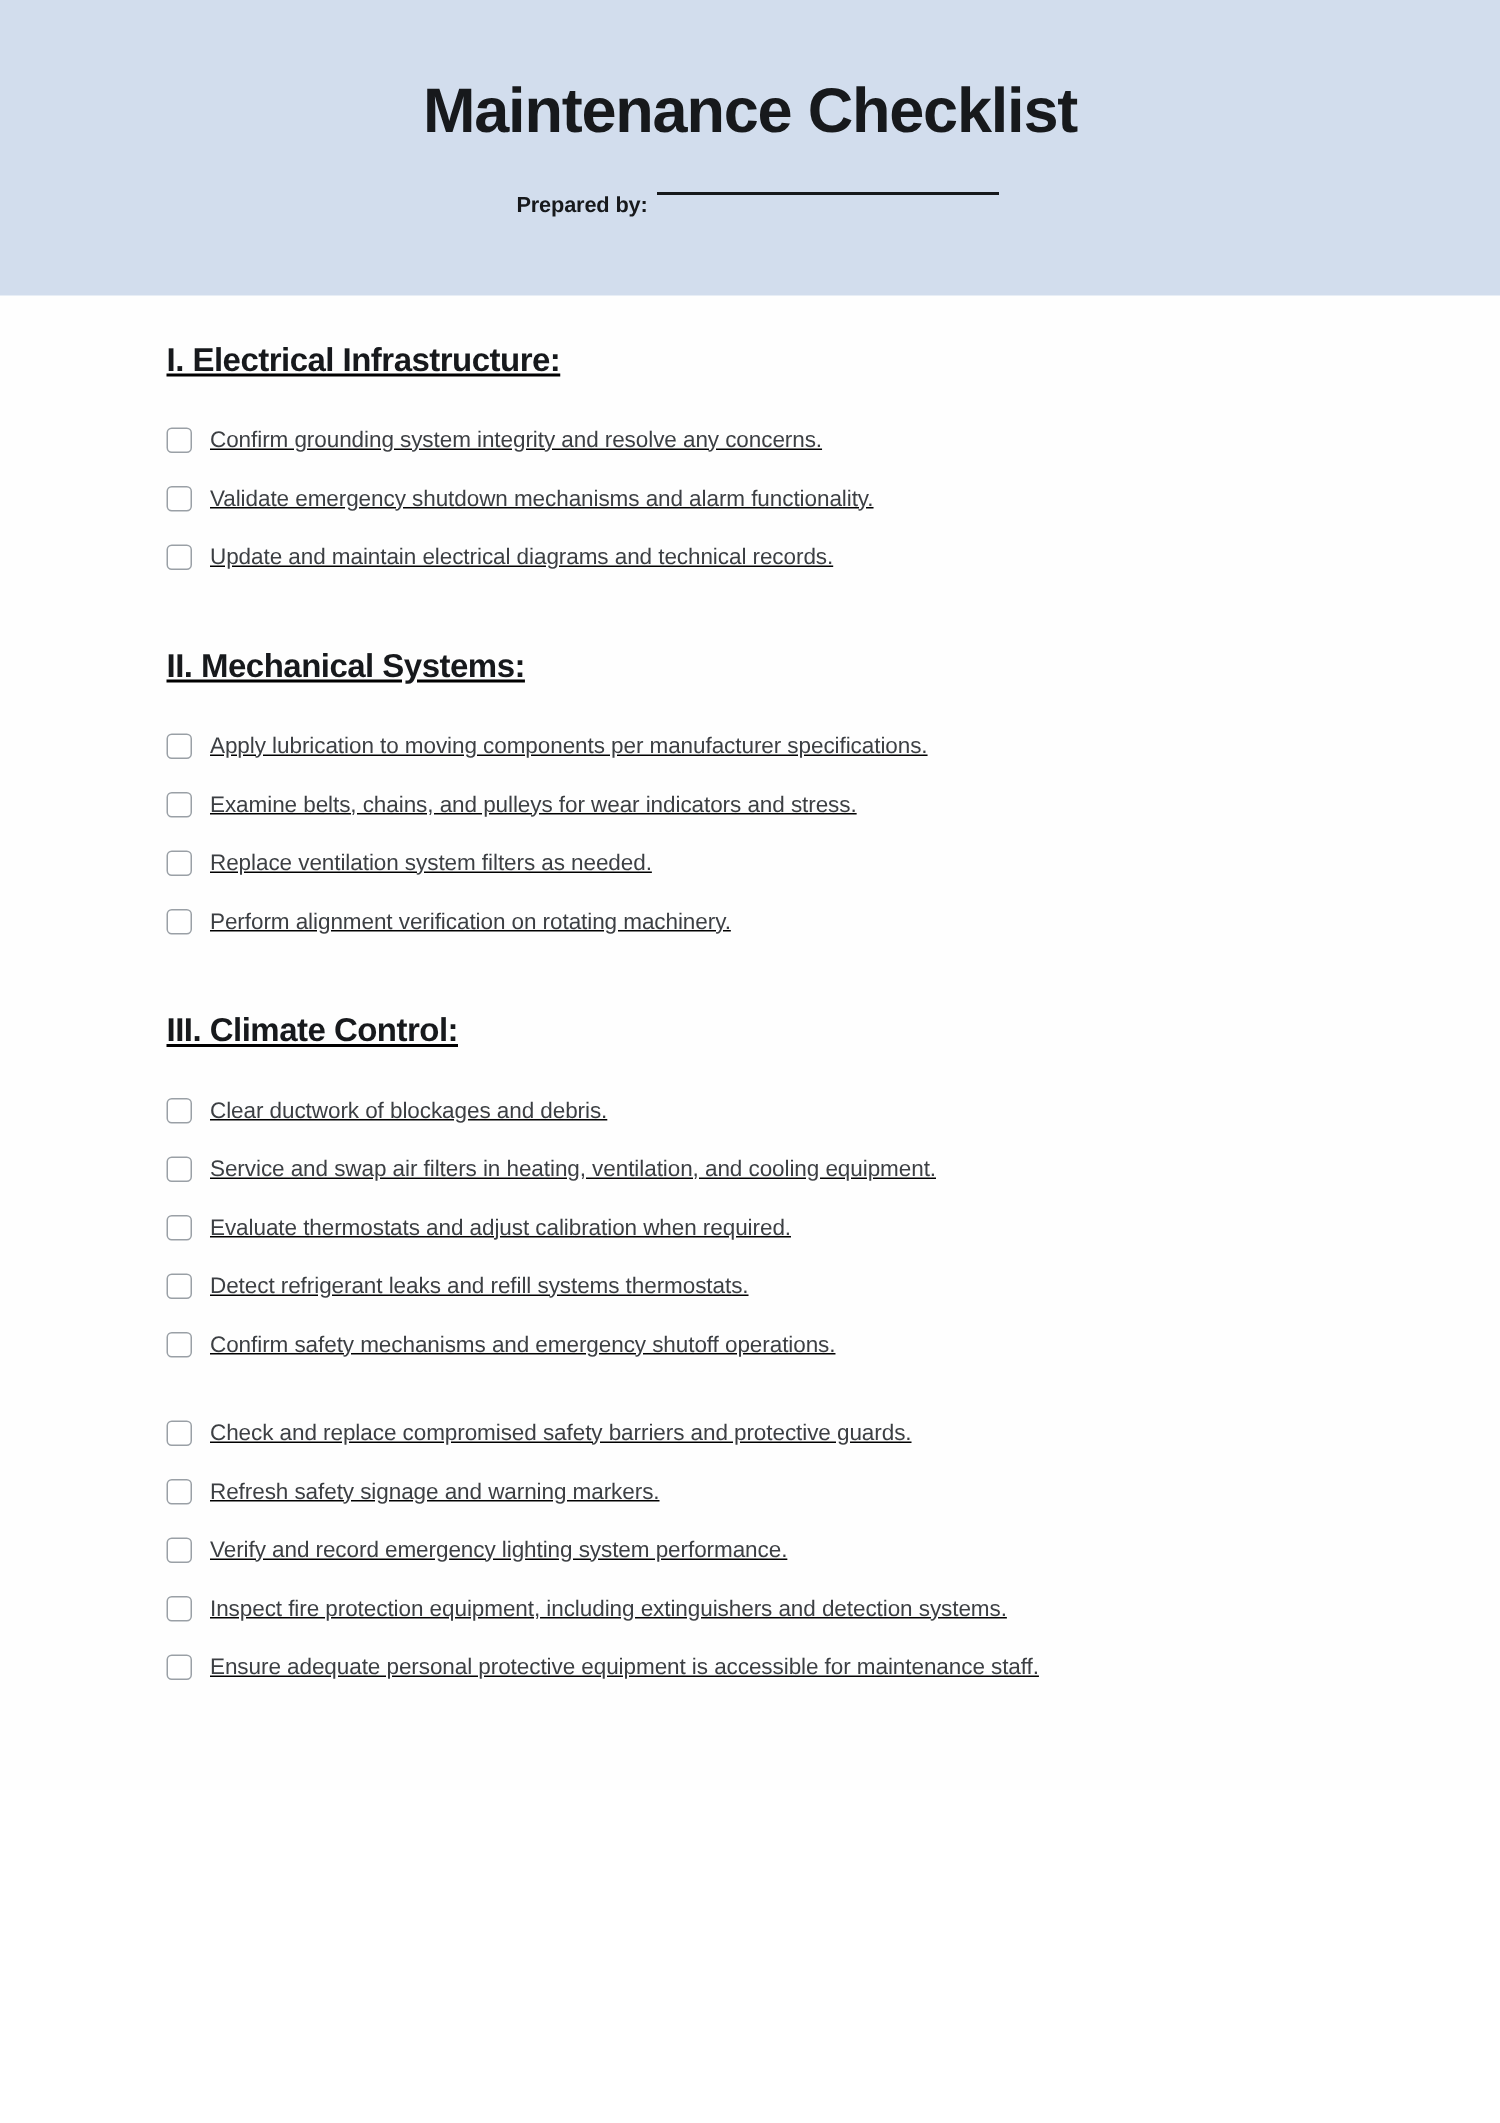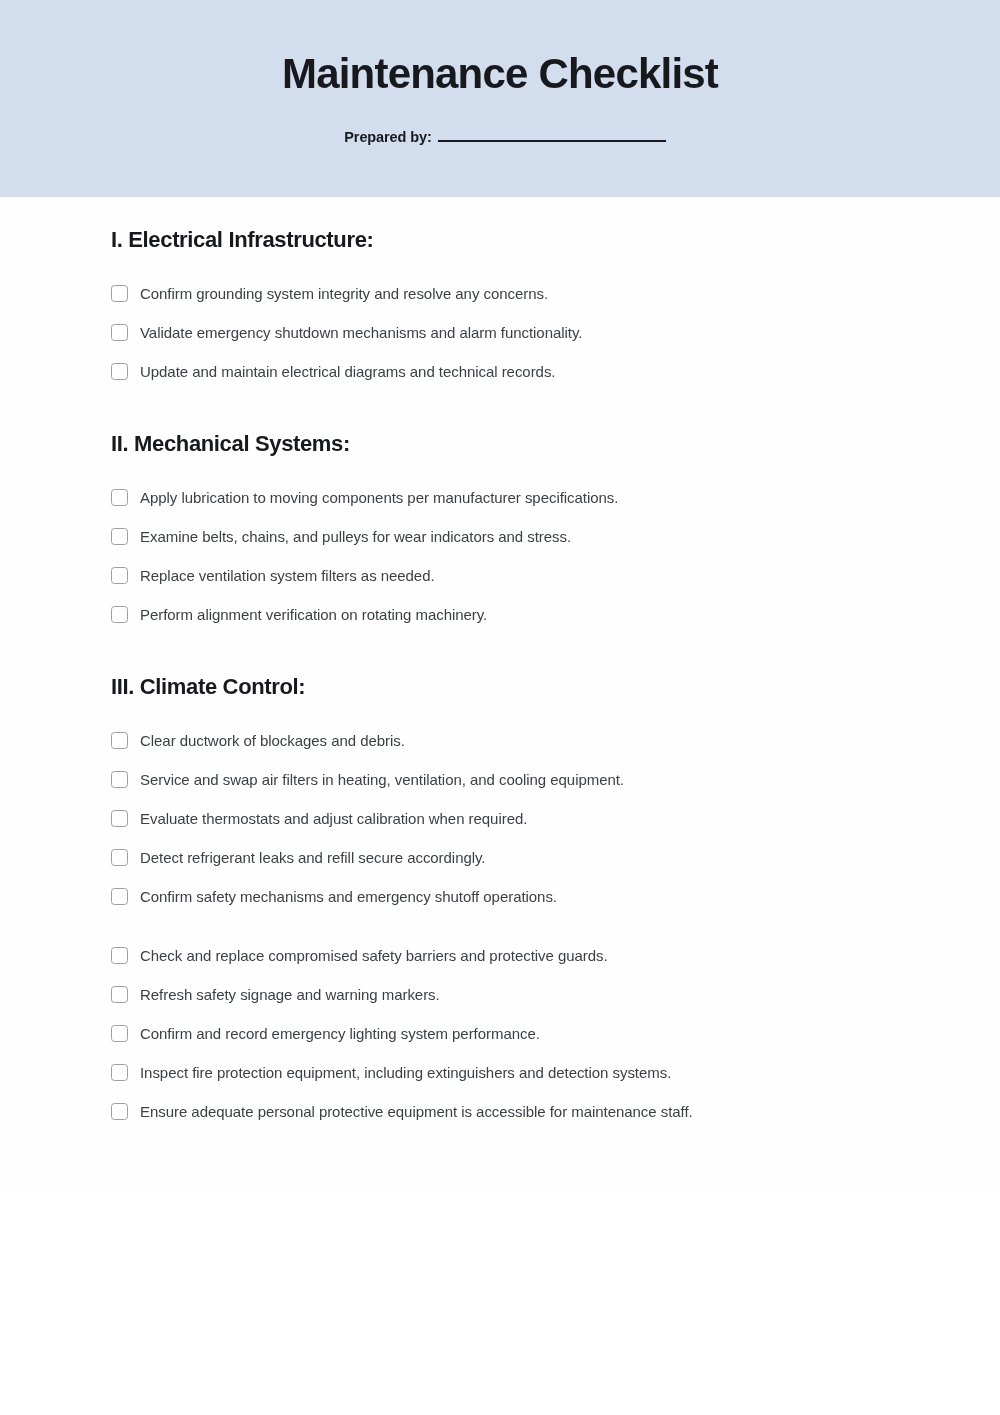--- a/index.html
+++ b/index.html
@@ -13,20 +13,21 @@
     font-family: "Liberation Sans", sans-serif;
     -webkit-font-smoothing: antialiased;
     overflow: hidden;
   }
 
   .page {
     position: relative;
     width: 1000px;
     height: 1193px;
     background: #fefefe;
+    text-decoration: underline;
   }
 
   
   .header-band {
     width: 1000px;
     height: 197px;
     background: #d2dded;
     box-sizing: border-box;
     position: relative;
   }
@@ -45,21 +46,20 @@
     font-family: "Liberation Sans", sans-serif;
   }
 
   .prepared-row {
     position: absolute;
     left: 10px;
     right: 0;
     top: 128px;
     display: flex;
     justify-content: center;
-    align-items: flex-end;
   }
 
   .prepared-label {
     font-size: 14.5px;
     font-weight: 700;
     color: #17191c;
     line-height: 18px;
     letter-spacing: -0.1px;
   }
 
@@ -199,42 +199,42 @@
         <li class="item">
           <span class="checkbox"></span>
           <span class="item-label">Service and swap air filters in heating, ventilation, and cooling equipment.</span>
         </li>
         <li class="item">
           <span class="checkbox"></span>
           <span class="item-label">Evaluate thermostats and adjust calibration when required.</span>
         </li>
         <li class="item">
           <span class="checkbox"></span>
-          <span class="item-label">Detect refrigerant leaks and refill secure accordingly.</span>
+          <span class="item-label">Detect refrigerant leaks and refill systems thermostats.</span>
         </li>
         <li class="item">
           <span class="checkbox"></span>
           <span class="item-label">Confirm safety mechanisms and emergency shutoff operations.</span>
         </li>
       </ul>
     </div>
 
     <div class="section">
       <ul class="items">
         <li class="item">
           <span class="checkbox"></span>
           <span class="item-label">Check and replace compromised safety barriers and protective guards.</span>
         </li>
         <li class="item">
           <span class="checkbox"></span>
           <span class="item-label">Refresh safety signage and warning markers.</span>
         </li>
         <li class="item">
           <span class="checkbox"></span>
-          <span class="item-label">Confirm and record emergency lighting system performance.</span>
+          <span class="item-label">Verify and record emergency lighting system performance.</span>
         </li>
         <li class="item">
           <span class="checkbox"></span>
           <span class="item-label">Inspect fire protection equipment, including extinguishers and detection systems.</span>
         </li>
         <li class="item">
           <span class="checkbox"></span>
           <span class="item-label">Ensure adequate personal protective equipment is accessible for maintenance staff.</span>
         </li>
       </ul>

